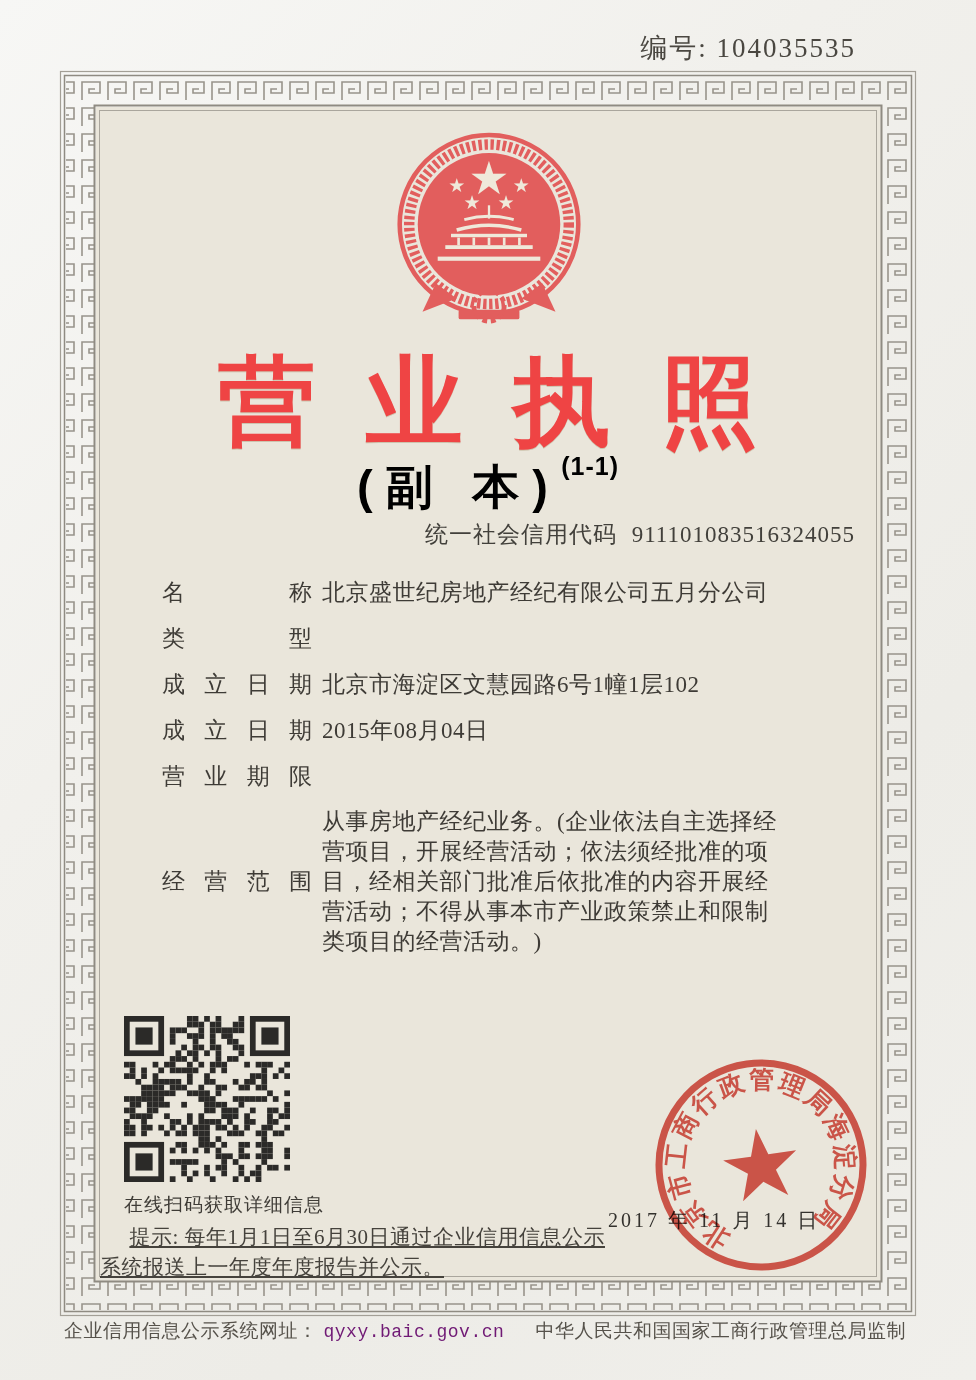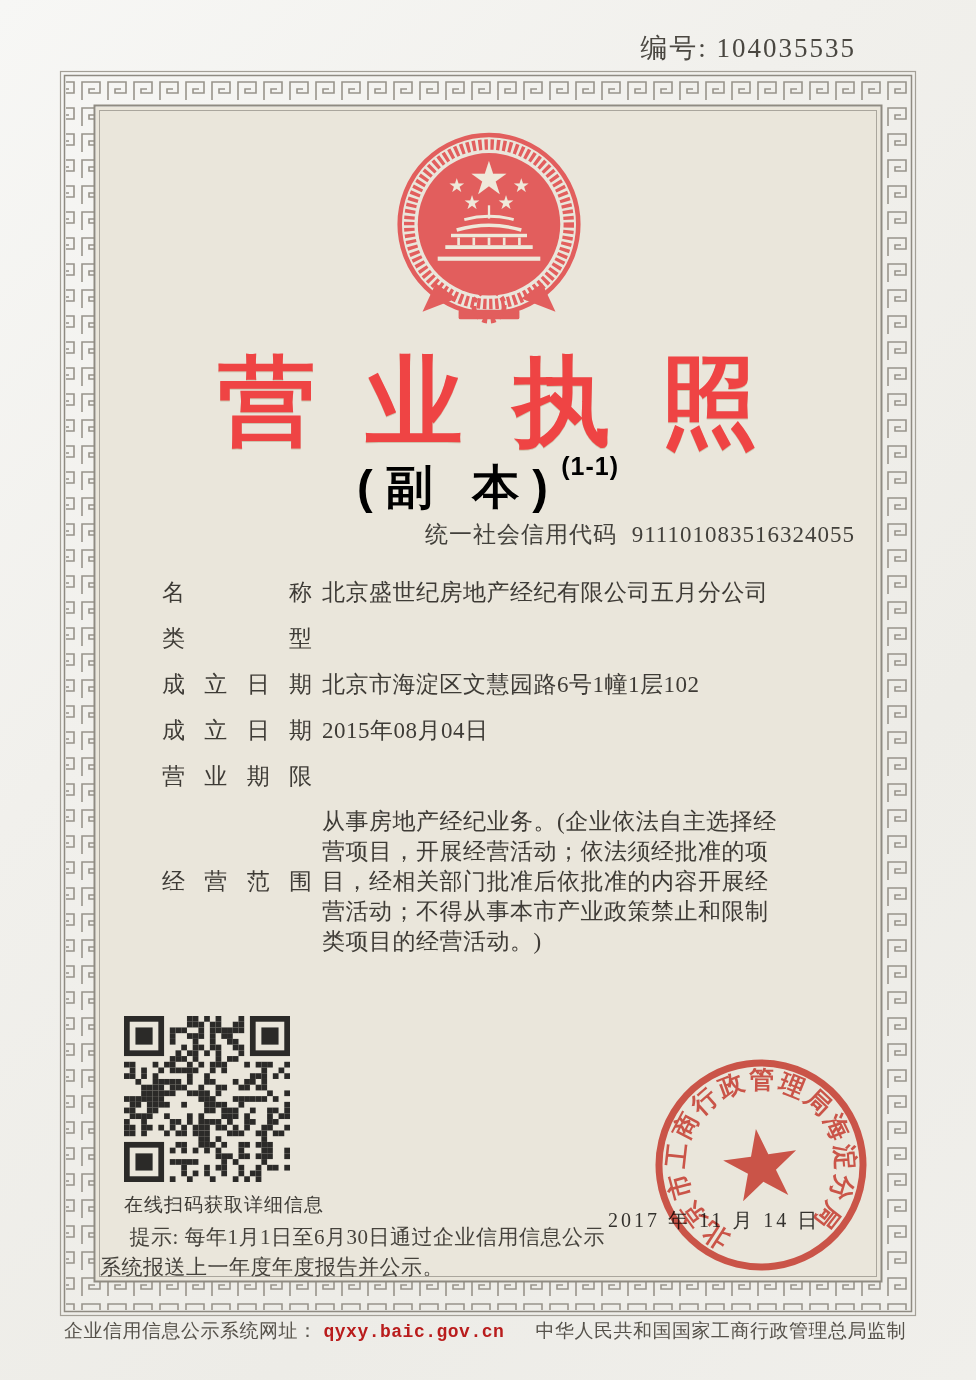--- a/index.html
+++ b/index.html
@@ -66,29 +66,30 @@
   .issue-date{
     position:absolute;left:608px;top:1207px;z-index:3;
     font-size:20px;letter-spacing:3px;color:#33312d;
   }
   .seal{position:absolute;left:648px;top:1052px;z-index:4;mix-blend-mode:multiply;}
 
   .hint{
     position:absolute;left:100px;top:1222px;width:505px;z-index:3;
     font-size:21px;line-height:30px;color:#45423c;text-indent:1.4em;
     letter-spacing:0.5px;
+    text-decoration:underline;
   }
 
   .footer{
     position:absolute;left:0;top:1318px;width:976px;z-index:3;
     display:flex;justify-content:space-between;
     padding:0 70px 0 64px;box-sizing:border-box;
     font-size:19px;color:#56524b;letter-spacing:0.5px;
   }
-  .footer .url{font-family:"Liberation Mono","DejaVu Sans Mono",monospace;font-size:18px;margin-left:6px;color:#b91c1c;font-weight:bold;}
+  .footer .url{font-family:"Liberation Mono","DejaVu Sans Mono",monospace;font-size:18px;margin-left:6px;color:#701a75;}
 </style>
 </head>
 <body>
 
 <div id="page">
 
   <div id="paper-inner"></div>
 
   <svg id="frame-svg" width="976" height="1380">
     <defs>

